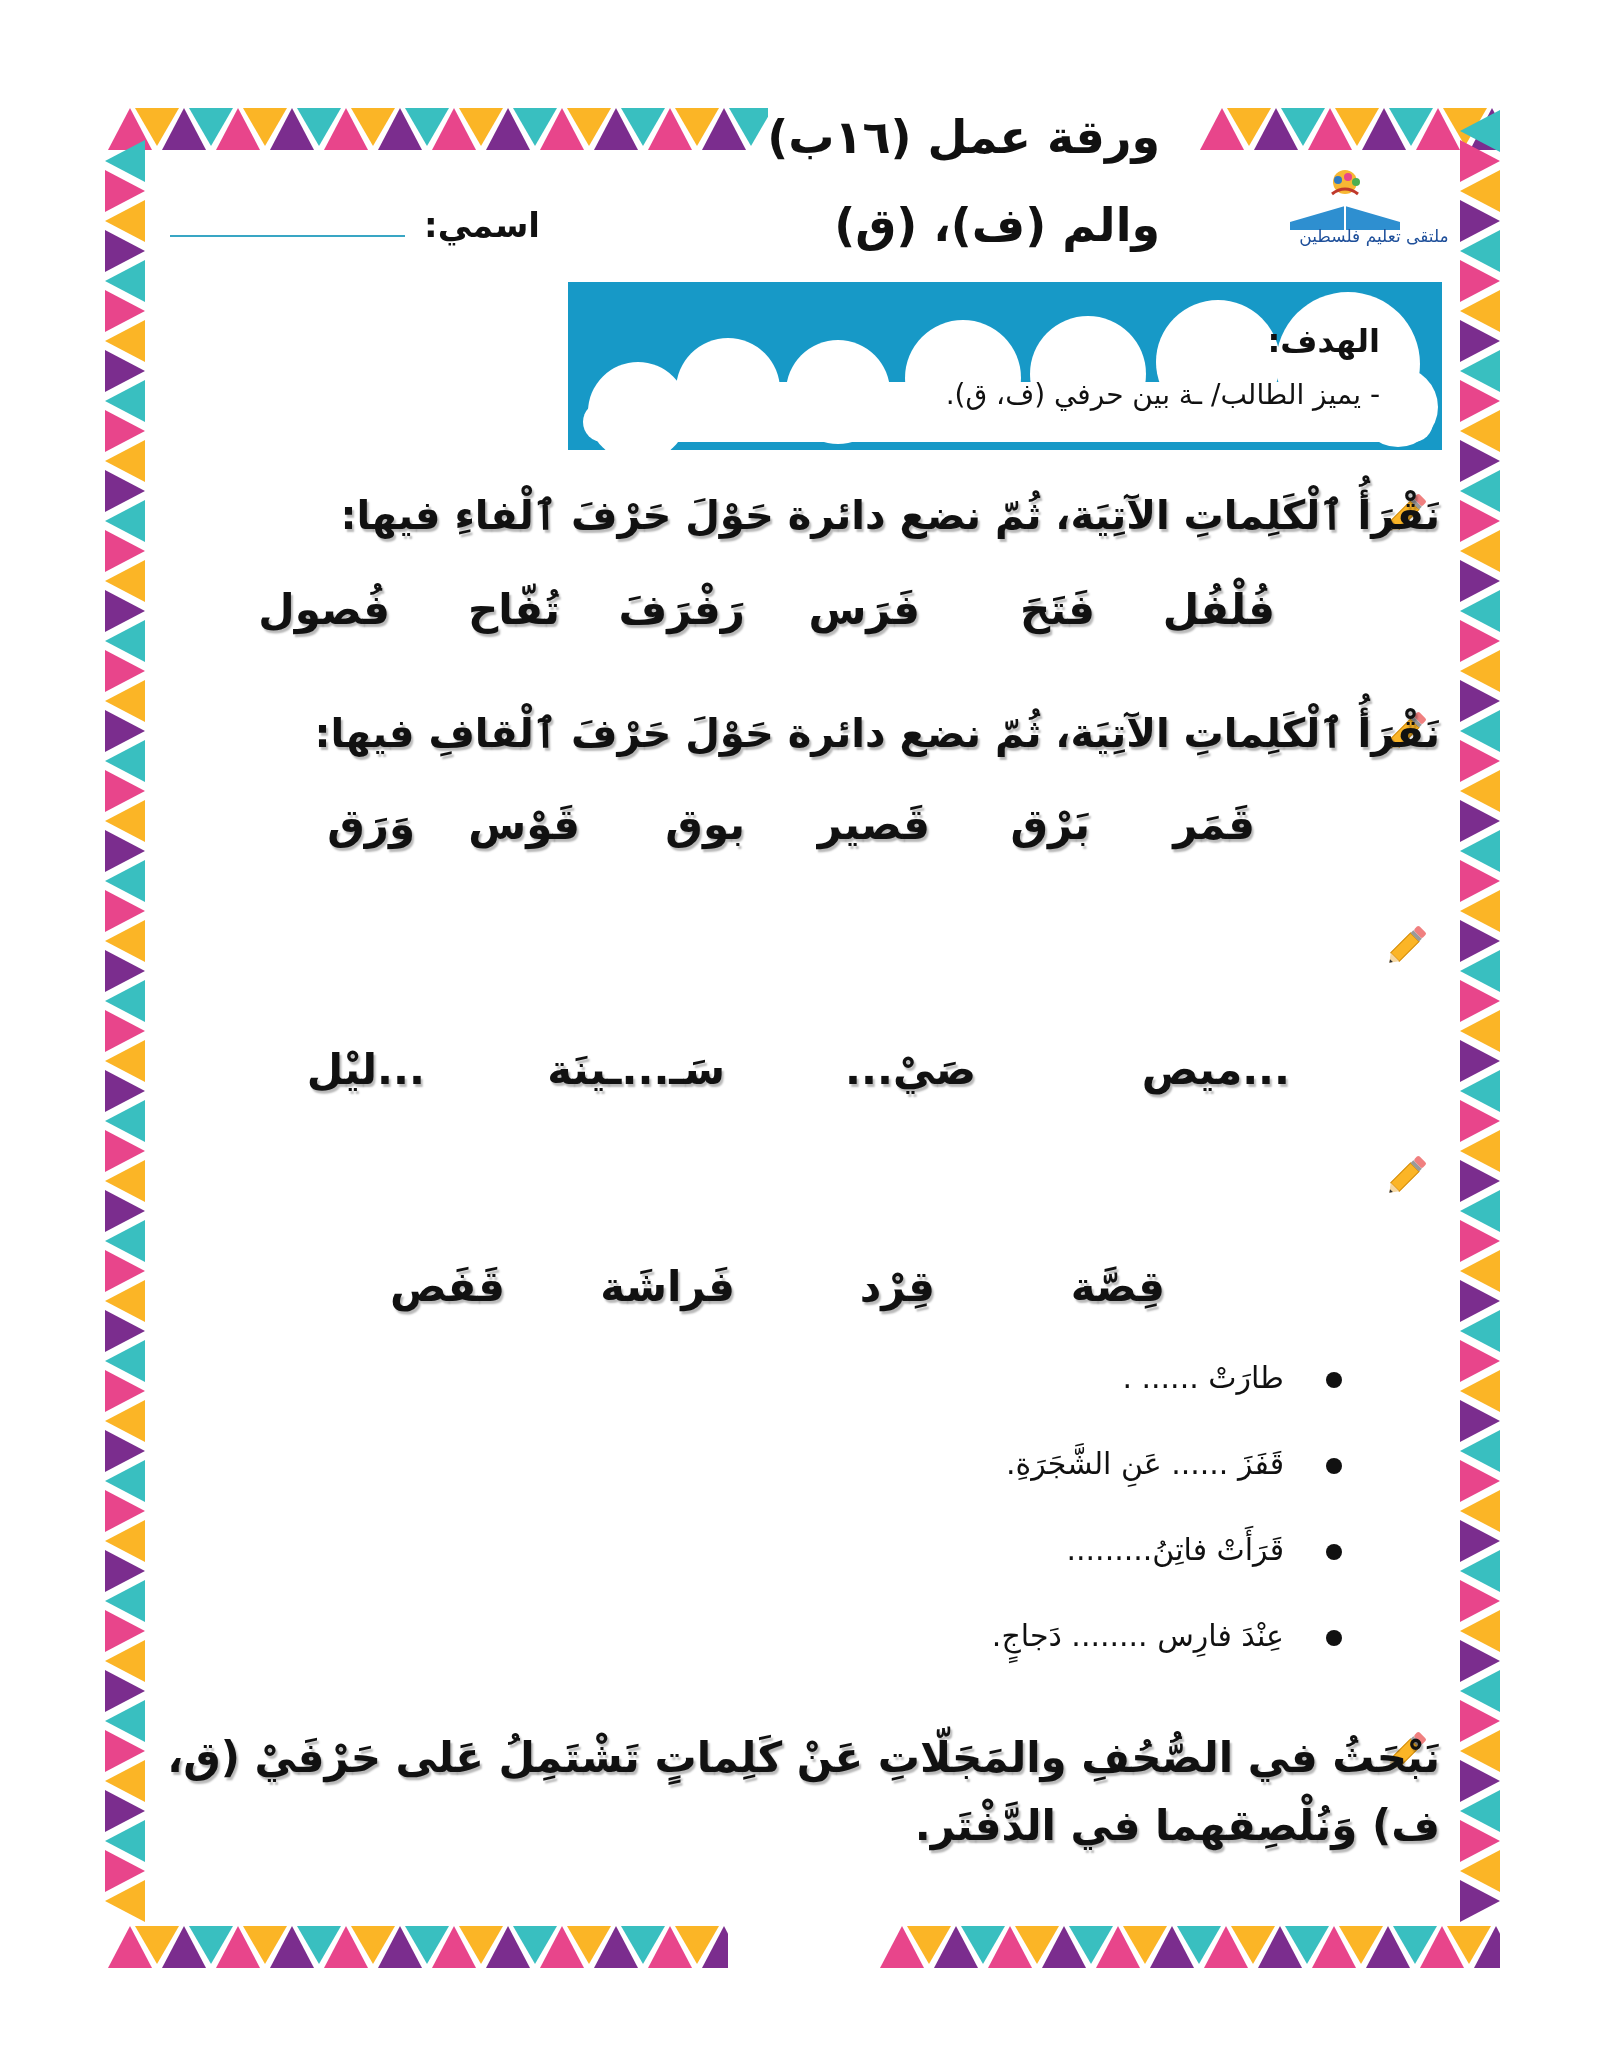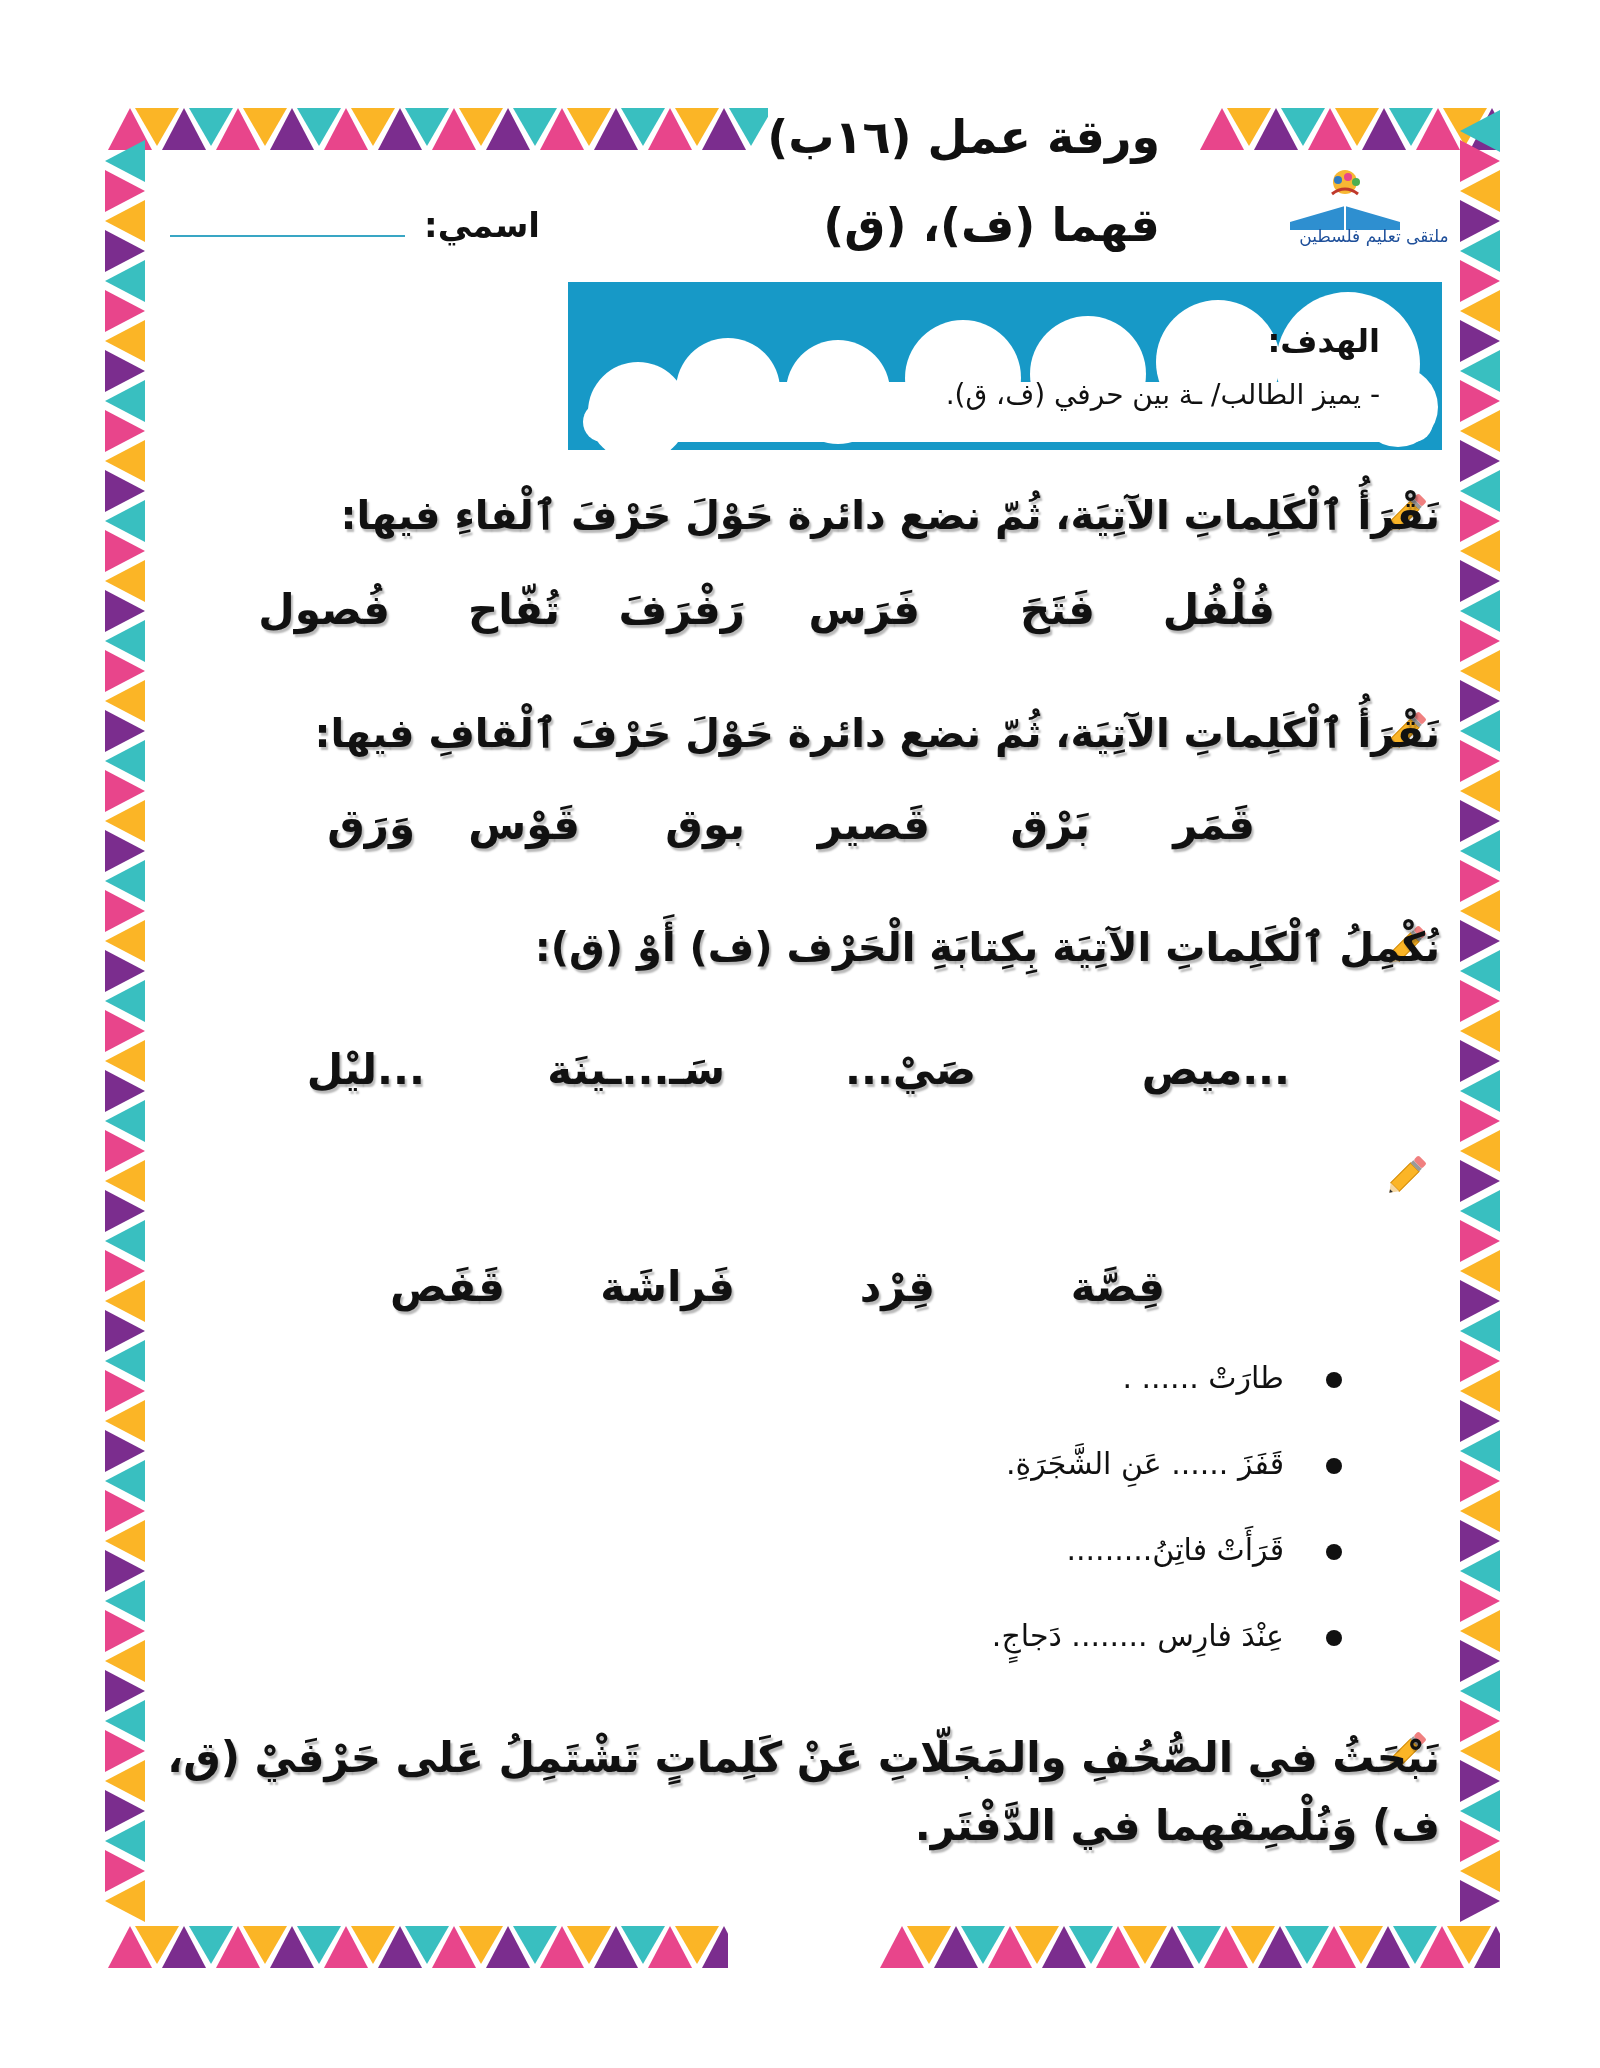--- a/index.html
+++ b/index.html
@@ -265,21 +265,21 @@
         <polygon points="45,1620 45,1662 5,1641" fill="#fbb526"></polygon>
         <polygon points="5,1650 45,1671 5,1692" fill="#7b2d8e"></polygon>
         <polygon points="45,1680 45,1722 5,1701" fill="#39bfc0"></polygon>
         <polygon points="5,1710 45,1731 5,1752" fill="#e8458b"></polygon>
         <polygon points="45,1740 45,1782 5,1761" fill="#fbb526"></polygon>
         <polygon points="5,1770 45,1791 5,1812" fill="#7b2d8e"></polygon>
       </svg>
   </div>
 
   <div class="title1">ورقة عمل (١٦ب)</div>
-  <div class="title2">قهما (ف)، (ق)</div>
+  <div class="title2">والم (ف)، (ق)</div>
 
   <div class="logo">
     <svg width="190" height="80" viewBox="0 0 190 80">
       <circle cx="95" cy="22" r="12" fill="#f7b733"></circle>
       <circle cx="88" cy="20" r="4" fill="#2f7bc4"></circle>
       <circle cx="98" cy="17" r="4" fill="#e8458b"></circle>
       <circle cx="106" cy="22" r="4" fill="#4caf50"></circle>
       <path d="M82 34 q13 -10 26 0" stroke="#c0392b" stroke-width="3" fill="none"></path>
       <path d="M40 62 L95 46 L150 62 L150 70 L40 70 Z" fill="#2e8fd0"></path>
       <path d="M95 46 L95 70" stroke="#ffffff" stroke-width="2"></path>
@@ -351,21 +351,20 @@
 
   <div class="pencil" style="left:1382px; top:920px;"><svg width="50" height="50" viewBox="0 0 50 50">
         <g transform="rotate(-45 25 25)">
           <rect x="8" y="19" width="28" height="12" fill="#fbb526" stroke="#d48a00" stroke-width="1"></rect>
           <rect x="36" y="19" width="4" height="12" fill="#9a9a9a"></rect>
           <rect x="40" y="19" width="7" height="12" rx="2" fill="#f08080"></rect>
           <polygon points="8,19 8,31 0,25" fill="#f5d7a1"></polygon>
           <polygon points="3,23 3,27 0,25" fill="#333"></polygon>
         </g>
       </svg></div>
-  <div class="q" style="top:924px;">نُكْمِلُ ٱلْكَلِماتِ الآتِيَة بِكِتابَةِ الْحَرْف (ف) أَوْ (ق):</div>
   <div class="words" style="right:0; top:1045px; width:1600px; height:70px;">
     <span style="right:310px;">...ميص</span>
     <span style="right:624px;">صَيْ...</span>
     <span style="right:875px;">سَـ...ـينَة</span>
     <span style="right:1175px;">...ليْل</span>
   </div>
 
   <div class="pencil" style="left:1382px; top:1150px;"><svg width="50" height="50" viewBox="0 0 50 50">
         <g transform="rotate(-45 25 25)">
           <rect x="8" y="19" width="28" height="12" fill="#fbb526" stroke="#d48a00" stroke-width="1"></rect>

